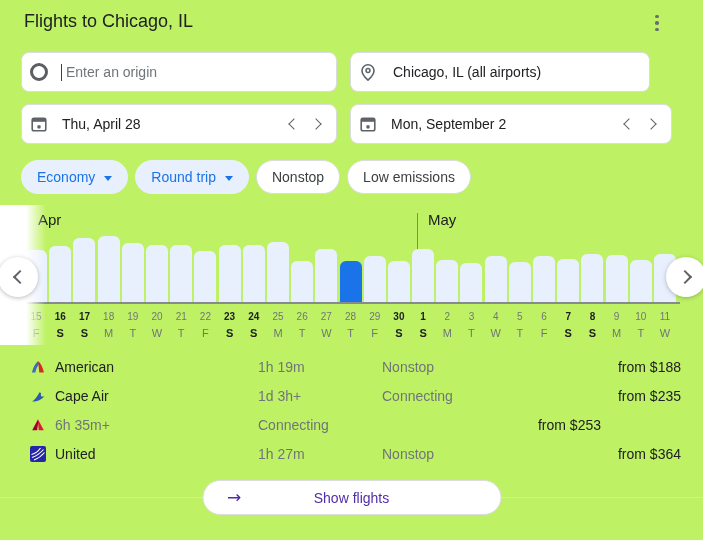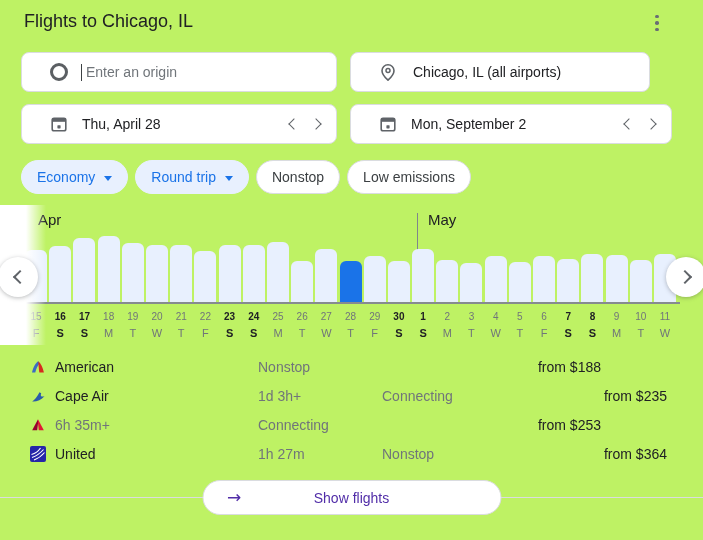--- a/index.html
+++ b/index.html
@@ -5,21 +5,21 @@
   html,body{margin:0;padding:0;background:#fff;}
   .card{position:relative;width:703px;height:540px;background:#bef264;overflow:hidden;
         font-family:"Liberation Sans",sans-serif;color:#202124;}
   
   .title{position:absolute;left:24px;top:11px;font-size:18px;font-weight:500;color:#202124;}
   .kebab{position:absolute;left:648px;top:13px;width:18px;height:20px;display:flex;flex-direction:column;
          align-items:center;justify-content:center;gap:3px;cursor:pointer;}
   .kebab i{width:3.5px;height:3.5px;border-radius:50%;background:#696e74;}
   
   .fieldbox{position:absolute;height:40px;border:1px solid #dadce0;border-radius:8px;background:#fff;
-            display:flex;align-items:center;box-sizing:border-box;padding:0 12px 0 28px;}
+            display:flex;align-items:center;box-sizing:border-box;padding:0 12px 0 8px;}
   .b-origin{left:21px;top:52px;width:316px;}
   .b-dest{left:350px;top:52px;width:300px;}
   .b-depart{left:21px;top:104px;width:316px;}
   .b-return{left:350px;top:104px;width:322px;}
   .ring{width:12px;height:12px;border:3.5px solid #5b5f63;border-radius:50%;flex:none;}
   .icon18{width:18px;height:18px;flex:none;}
   .caret-line{width:1px;height:17px;background:#3c4043;margin-left:13px;flex:none;}
   .fieldbox input{border:none;outline:none;font-family:inherit;font-size:14px;color:#202124;
                   flex:1;min-width:0;margin-left:2px;background:transparent;}
   .fieldbox input::placeholder{color:#70757a;opacity:1;}
@@ -55,21 +55,21 @@
          background:linear-gradient(to right,#fff 0 26px,rgba(255,255,255,0) 46px);pointer-events:none;}
   .navbtn{position:absolute;width:40px;height:40px;border-radius:50%;background:#fff;border:none;
           box-shadow:0 1px 4px rgba(60,64,67,.35);display:flex;align-items:center;justify-content:center;
           cursor:pointer;top:52px;}
   .navbtn .chevnav{width:8px;height:8px;border-right:2px solid #5f6368;border-bottom:2px solid #5f6368;}
   .nav-left{left:-2px;} .nav-left .chevnav{transform:rotate(135deg);margin-left:3px;}
   .nav-right{left:666px;} .nav-right .chevnav{transform:rotate(-45deg);margin-right:3px;}
   
   .flights{position:absolute;left:0;top:352px;width:703px;}
   .flight-row{display:grid;grid-template-columns:25px 203px 124px 219px 1fr;align-items:center;
-              height:29px;padding:0 36px 0 30px;font-size:14px;cursor:pointer;}
+              height:29px;padding:0 22px 0 30px;font-size:14px;cursor:pointer;}
   .flight-row .logo{width:16px;height:16px;display:flex;align-items:center;}
   .fr-name{color:#202124;}
   .fr-dur,.fr-stops{color:#70757a;}
   .fr-price{color:#202124;text-align:right;}
   
   .footline{position:absolute;left:0;top:497px;width:703px;height:1px;background:#dadce0;}
   .showbtn{position:absolute;left:50%;transform:translateX(-50%);top:480px;width:299px;height:35px;
            border-radius:17.5px;border:1px solid #dadce0;background:#fff;display:flex;align-items:center;
            justify-content:center;cursor:pointer;box-sizing:border-box;}
   .showbtn .arrow{position:absolute;left:24px;color:#512da8;font-size:17px;
@@ -348,20 +348,21 @@
 
   <div class="flights">
       <div class="flight-row">
         <span class="logo">
           <svg width="16" height="16" viewBox="0 0 16 16">
             <path fill="#3b6bc4" d="M2 13.5C3.5 7 6 3.5 8.3 2.2L9.6 4.4C7.6 6.6 6 9.8 5.3 13.5Z"></path>
             <path fill="#d52b1e" d="M8.3 2.2c2.3 1.8 4.4 5.8 5.6 11.3h-4.6C8.8 9.4 8.4 5.4 8.3 2.2Z"></path>
           </svg>
         </span>
         <span class="fr-name">American</span>
+        <span class="fr-dur">1h 19m</span>
         <span class="fr-stops">Nonstop</span>
         <span class="fr-price">from $188</span>
       </div>
       <div class="flight-row">
         <span class="logo">
           <svg width="16" height="16" viewBox="0 0 16 16">
             <path fill="#2a5caa" d="M2.2 13.5C4.5 11.8 7.4 8.6 9.5 4.2l1.7 1C10 8.4 11.5 9 14.5 8.2c-3.2 3.6-8.4 5.8-12.3 5.3Z"></path>
           </svg>
         </span>
         <span class="fr-name">Cape Air</span>

